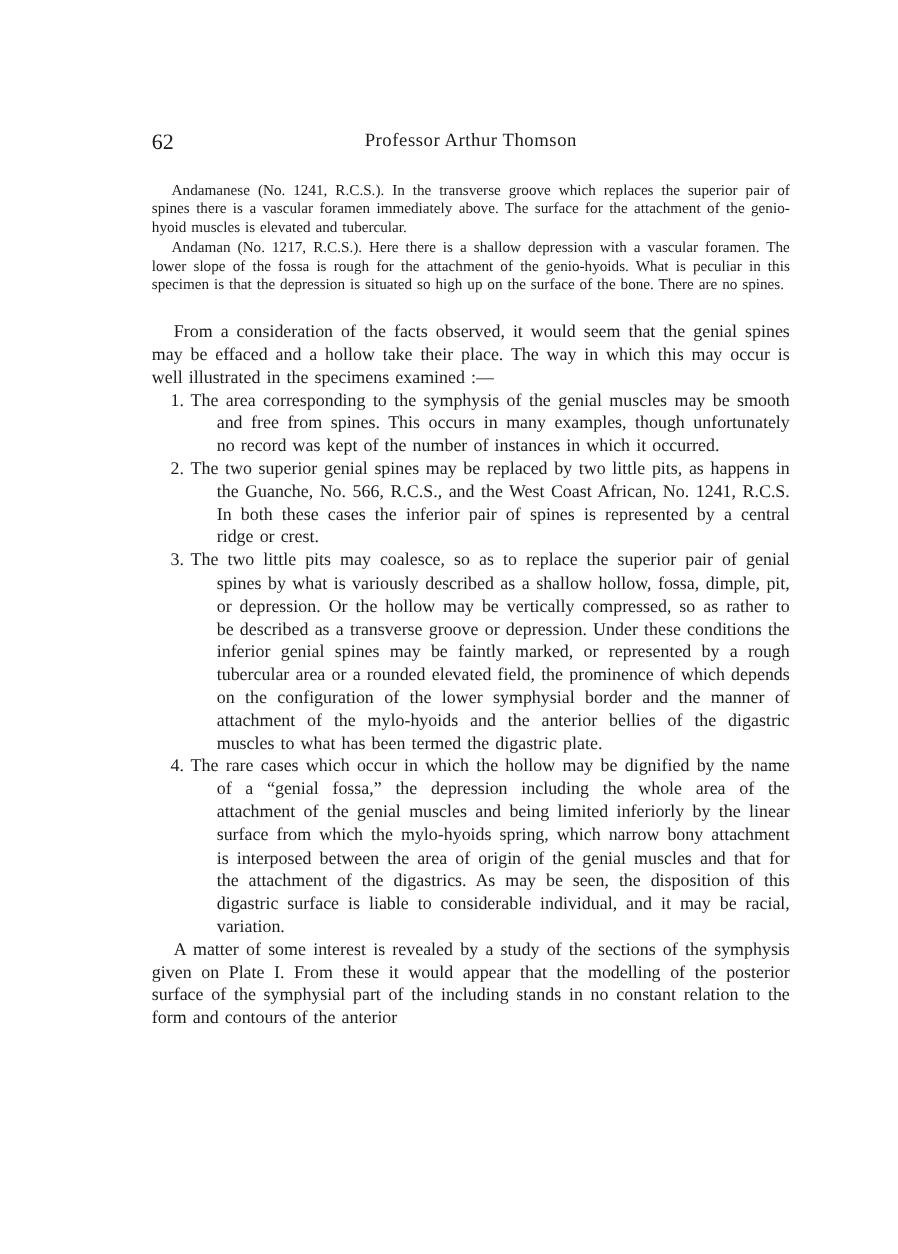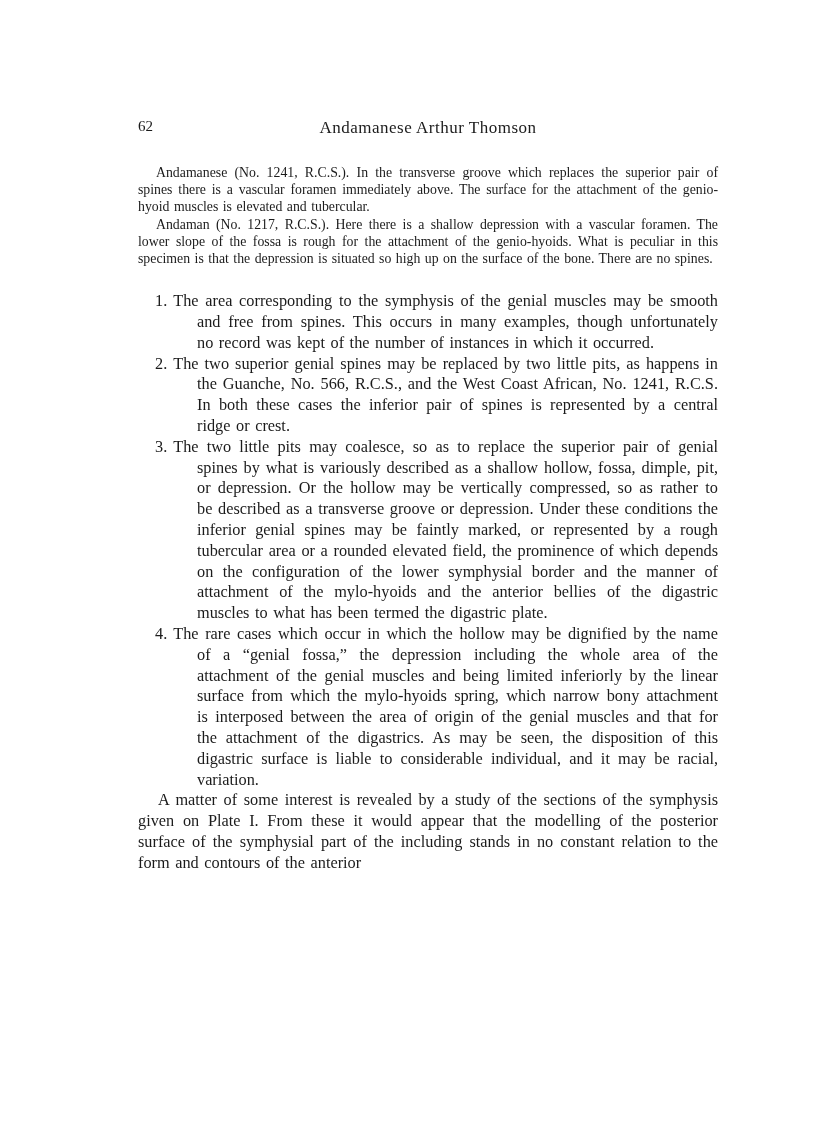--- a/index.html
+++ b/index.html
@@ -23,21 +23,21 @@
   }
   .page-header {
     position: relative;
     height: 24px;
     margin-bottom: 22px;
   }
   .page-number {
     position: absolute;
     left: 0;
     top: 0;
-    font-size: 15px;
+    font-size: 20px;
   }
   .running-head {
     position: absolute;
     left: 0;
     right: 0;
     top: 0;
     text-align: center;
     font-size: 17px;
     letter-spacing: 0.5px;
   }
@@ -77,29 +77,30 @@
     text-indent: 20px;
   }
 </style>
 </head>
 <body>
 
 <div class="page">
 
   <div class="page-header">
     <span class="page-number">62</span>
-    <span class="running-head">Andamanese Arthur Thomson</span>
+    <span class="running-head">Professor Arthur Thomson</span>
   </div>
 
   <div class="small-block">
     <p>Andamanese (No. 1241, R.C.S.). In the transverse groove which replaces the superior pair of spines there is a vascular foramen immediately above. The surface for the attachment of the genio-hyoid muscles is elevated and tubercular.</p>
     <p>Andaman (No. 1217, R.C.S.). Here there is a shallow depression with a vascular foramen. The lower slope of the fossa is rough for the attachment of the genio-hyoids. What is peculiar in this specimen is that the depression is situated so high up on the surface of the bone. There are no spines.</p>
   </div>
 
   <div class="main-block">
+    <p class="opening-para">From a consideration of the facts observed, it would seem that the genial spines may be effaced and a hollow take their place. The way in which this may occur is well illustrated in the specimens examined :—</p>
 
     <div class="list-item">
       <span class="item-number">1.</span><span>The area corresponding to the symphysis of the genial muscles may be smooth and free from spines. This occurs in many examples, though unfortunately no record was kept of the number of instances in which it occurred.</span>
     </div>
 
     <div class="list-item">
       <span class="item-number">2.</span><span>The two superior genial spines may be replaced by two little pits, as happens in the Guanche, No. 566, R.C.S., and the West Coast African, No. 1241, R.C.S. In both these cases the inferior pair of spines is represented by a central ridge or crest.</span>
     </div>
 
     <div class="list-item">

